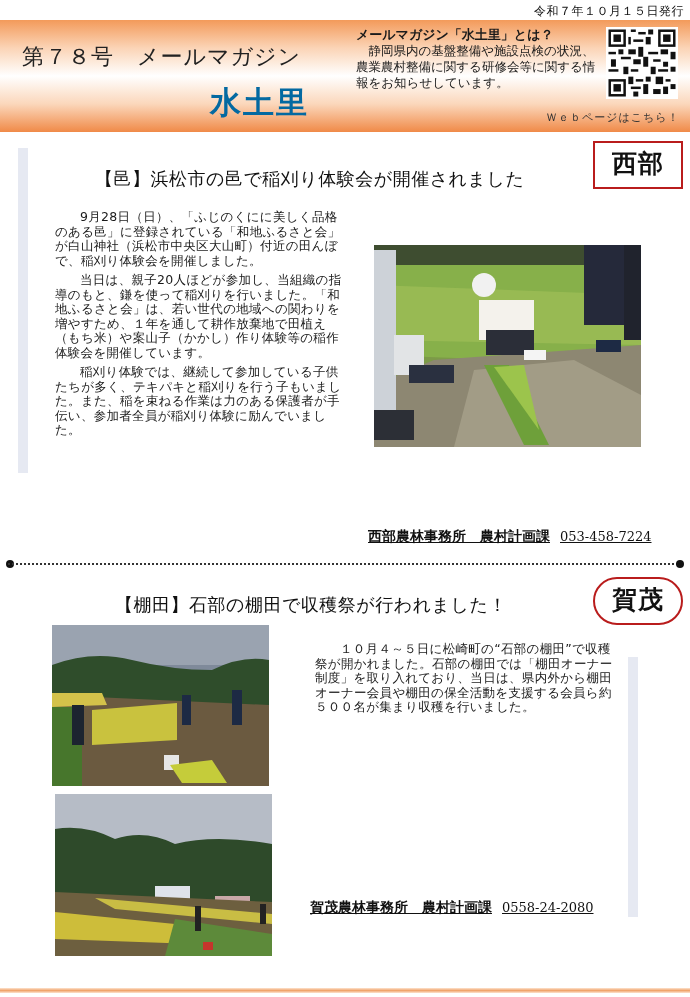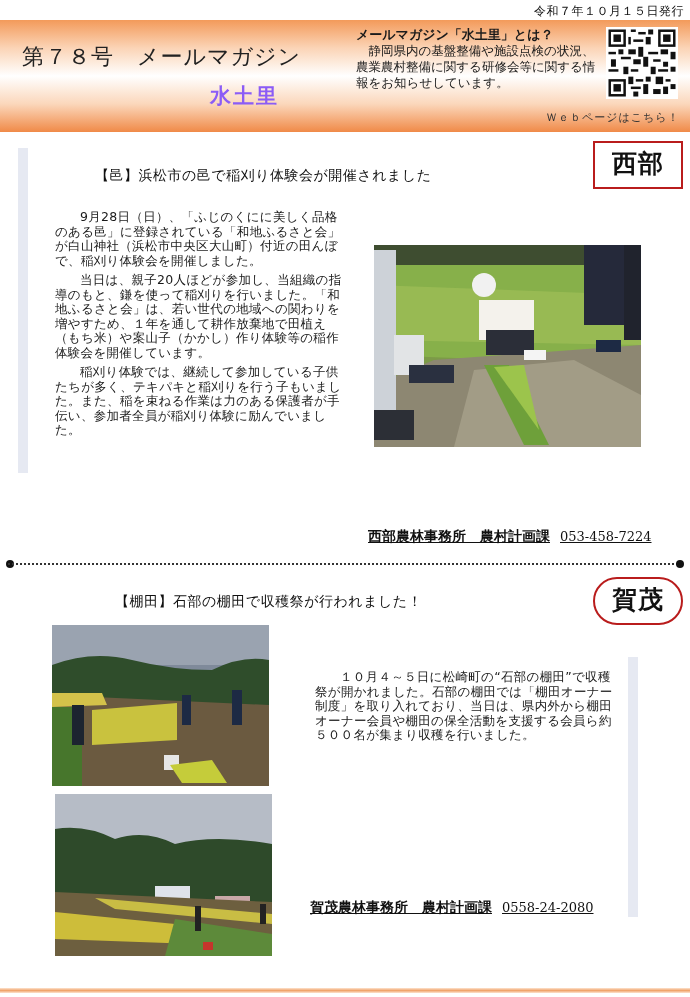--- a/index.html
+++ b/index.html
@@ -4,30 +4,30 @@
 <style>
   html, body { margin:0; padding:0; }
   body { width:690px; height:997px; background:#ffffff; position:relative; overflow:hidden;
          font-family:"DejaVu Sans", sans-serif; color:#111; }
   .abs { position:absolute; }
   
   .issue-date { right:6px; top:3px; font-size:12px; color:#111; letter-spacing:0.5px; }
   .banner { left:0; top:20px; width:690px; height:112px;
             background:linear-gradient(to bottom, #f39a5a 0%, #fbd4b6 25%, #ffffff 50%, #fbd7bb 75%, #f08a48 100%); }
   .issue-title { left:22px; top:42px; font-size:22px; letter-spacing:1px; color:#222; }
-  .mag-name { left:210px; top:82px; font-size:21px; font-weight:bold; letter-spacing:2px; color:#8b5cf6; }
+  .mag-name { left:210px; top:82px; font-size:31px; font-weight:bold; letter-spacing:2px; color:#0369a1; }
   .about-head { left:356px; top:26px; font-size:13px; font-weight:bold; color:#1a1a1a; }
   .about-body { left:356px; top:43px; width:250px; font-size:12.5px; line-height:16px; color:#1a1a1a; }
   .about-body p { margin:0; text-indent:1em; }
   .qr { left:606px; top:27px; width:72px; height:72px; background:#fff; }
   .web-link { left:546px; top:110px; font-size:11px; color:#333; letter-spacing:1px; }
   
   .sidebar-bar { width:10px; background:#e6e9f2; }
   
-  .art-title { font-size:14px; color:#111; letter-spacing:0.5px;text-align:right; }
+  .art-title { font-size:18px; color:#111; letter-spacing:0.5px;text-align:right; }
   .region-box { border:2px solid #b91c1c; background:#fff; font-size:25px; font-weight:bold;
                 text-align:center; line-height:42px; letter-spacing:1px; }
   .art-text { font-size:12.5px; line-height:14.5px; color:#1a1a1a; letter-spacing:0.3px; }
   .art-text p { margin:0 0 5px 0; text-indent:2em; }
   .office { font-family:"DejaVu Serif", serif; font-weight:bold; font-size:14px; color:#111;text-decoration:underline; }
   .office .tel { font-weight:normal; font-size:13px; margin-left:10px; }
   
   .photo { overflow:hidden; }
   
   .divider { left:8px; top:563px; width:674px; border-top:2px dotted #333; }
@@ -166,20 +166,20 @@
     <rect x="160" y="102" width="35" height="12" fill="#c9a8a8"></rect>
     <path d="M0 98 L217 108 L217 162 L0 162 Z" fill="#6d5f3f"></path>
     <path d="M0 118 L120 130 L140 150 L0 145 Z" fill="#cdbd3a"></path>
     <path d="M40 104 L217 120 L217 130 L60 115 Z" fill="#c9bd44"></path>
     <path d="M120 125 L217 140 L217 162 L110 162 Z" fill="#5d8a3a"></path>
     <rect x="140" y="112" width="6" height="25" fill="#222"></rect>
     <rect x="205" y="110" width="6" height="20" fill="#222"></rect>
     <rect x="148" y="148" width="10" height="8" fill="#c5362c"></rect>
   </svg>
 </div>
-<div class="abs art-text" style="left:315px; top:642px; width:298px;margin-top:28px;">
+<div class="abs art-text" style="left:315px; top:642px; width:298px;">
   <p>１０月４～５日に松崎町の“石部の棚田”で収穫祭が開かれました。石部の棚田では「棚田オーナー制度」を取り入れており、当日は、県内外から棚田オーナー会員や棚田の保全活動を支援する会員ら約５００名が集まり収穫を行いました。</p>
 </div>
 <div class="abs office" style="left:310px; top:899px;">
   <span>賀茂農林事務所　農村計画課</span><span class="tel">0558-24-2080</span>
 </div>
 
 <div class="abs bottom-rule"></div>
 
 </body></html>

